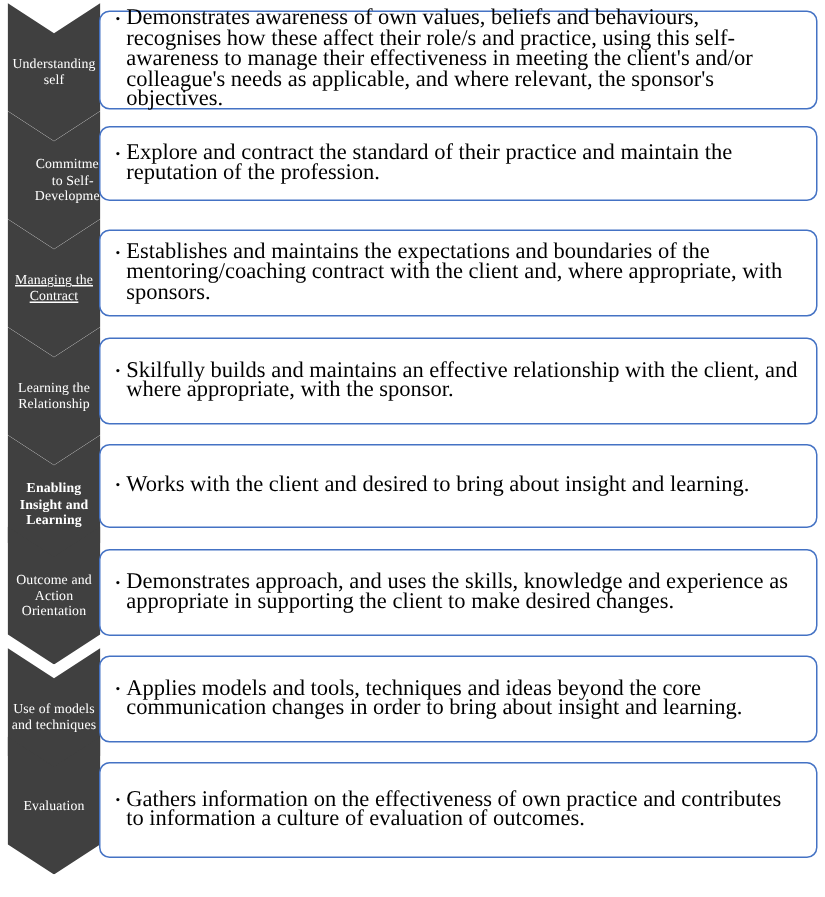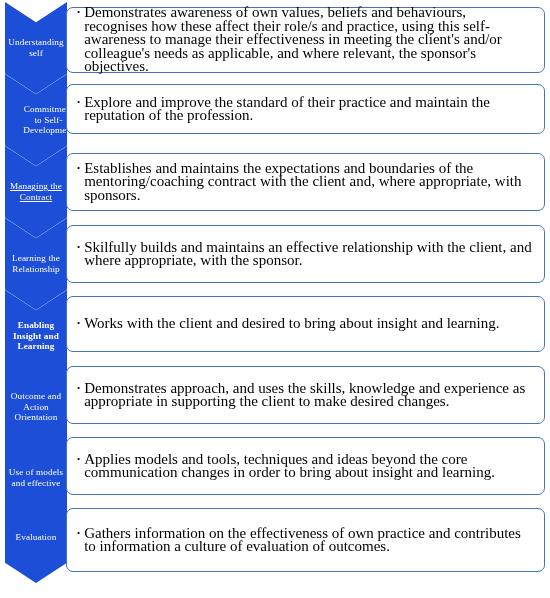--- a/index.html
+++ b/index.html
@@ -35,21 +35,21 @@
     top: 0;
     width: 62px;
     color: #ffffff;
     display: flex;
     align-items: center;
     justify-content: center;
     box-sizing: border-box;
     padding: 0 2px;
     -webkit-clip-path: polygon(0% 0%, 50% 22%, 100% 0%, 100% 78%, 50% 100%, 0% 78%);
     clip-path: polygon(0% 0%, 50% 22%, 100% 0%, 100% 78%, 50% 100%, 0% 78%);
-    background: #1d4ed8;
+    background: #404040;
   }
   .chevron-label {
     font-size: 9.2px;
     line-height: 1.18;
     text-align: center;
     color: #ffffff;
     letter-spacing: 0.1px;
   }
 
   
@@ -103,21 +103,21 @@
     </div>
   </div>
 
   <div class="row">
     <div class="chevron" style="top:74px;height:92px;padding-left:27px;">
       <span class="chevron-label">Commitment to Self-Development</span>
     </div>
     <div class="desc-box" style="top:84px;height:50px;">
       <div class="desc-inner">
         <span class="bullet">•</span>
-        <span class="desc-text">Explore and improve the standard of their practice and maintain the reputation of the profession.</span>
+        <span class="desc-text">Explore and contract the standard of their practice and maintain the reputation of the profession.</span>
       </div>
     </div>
   </div>
 
   <div class="row">
     <div class="chevron" style="top:146px;height:92px;text-decoration:underline;">
       <span class="chevron-label">Managing the Contract</span>
     </div>
     <div class="desc-box" style="top:153px;height:58px;">
       <div class="desc-inner">
@@ -145,34 +145,34 @@
     </div>
     <div class="desc-box" style="top:296px;height:56px;">
       <div class="desc-inner">
         <span class="bullet">•</span>
         <span class="desc-text">Works with the client and desired to bring about insight and learning.</span>
       </div>
     </div>
   </div>
 
   <div class="row">
-    <div class="chevron" style="top:361px;height:92px;">
+    <div class="chevron" style="top:351px;height:92px;">
       <span class="chevron-label">Outcome and Action Orientation</span>
     </div>
     <div class="desc-box" style="top:366px;height:58px;">
       <div class="desc-inner">
         <span class="bullet">•</span>
         <span class="desc-text">Demonstrates approach, and uses the skills, knowledge and experience as appropriate in supporting the client to make desired changes.</span>
       </div>
     </div>
   </div>
 
   <div class="row">
     <div class="chevron" style="top:432px;height:92px;">
-      <span class="chevron-label">Use of models and effective</span>
+      <span class="chevron-label">Use of models and techniques</span>
     </div>
     <div class="desc-box" style="top:437px;height:58px;">
       <div class="desc-inner">
         <span class="bullet">•</span>
         <span class="desc-text">Applies models and tools, techniques and ideas beyond the core communication changes in order to bring about insight and learning.</span>
       </div>
     </div>
   </div>
 
   <div class="row">

